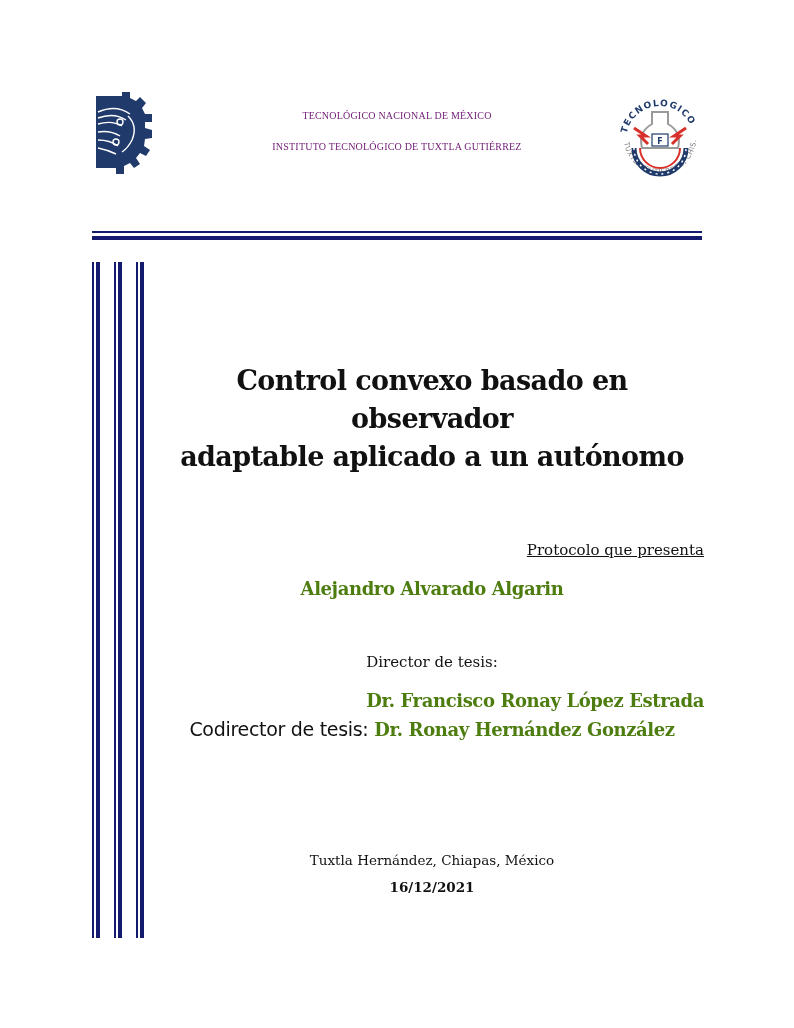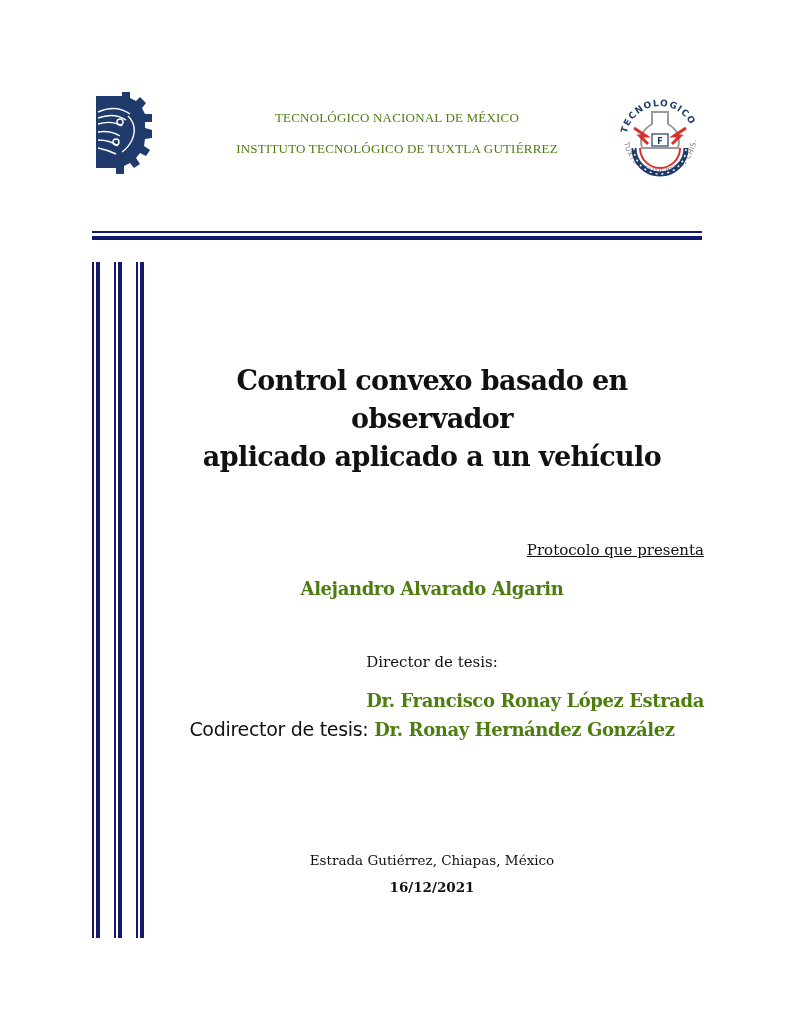--- a/index.html
+++ b/index.html
@@ -1,19 +1,19 @@
 <!DOCTYPE html>
 <html><head>
 <meta charset="utf-8">
 <style>
   html, body { margin: 0; padding: 0; background: #ffffff; }
   body { width: 794px; height: 1028px; position: relative; overflow: hidden; font-family: "DejaVu Serif", serif; color: #111; }
   .abs { position: absolute; }
   .center { left: 0; width: 794px; text-align: center; }
-  .hdr { font-family: "Liberation Serif", serif; font-size: 13px; color: #4d7c0f; letter-spacing: 0.2px; }
+  .hdr { font-family: "Liberation Serif", serif; font-size: 10px; color: #701a75; letter-spacing: 0.2px; }
   .title { font-family: "DejaVu Serif", serif; font-weight: bold; font-size: 27px; line-height: 38px; color: #111; left: 160px; width: 544px; text-align: center; letter-spacing: -0.6px; }
   .normal { font-family: "DejaVu Serif", serif; font-size: 15px; color: #111; }
   .bold { font-family: "DejaVu Serif", serif; font-weight: bold; font-size: 18px; color: #4d7c0f; letter-spacing: -0.4px; }
   .reg18 { font-family: "DejaVu Sans", sans-serif; font-size: 19px; color: #111; letter-spacing: -0.3px; }
   .small { font-family: "DejaVu Serif", serif; font-size: 13.5px; color: #111; }
   .hline { position: absolute; left: 92px; width: 610px; background: #141a6e; }
   .vbar { position: absolute; background: #141a6e; }
 </style>
 </head>
 <body>
@@ -68,26 +68,26 @@
 
 <div class="vbar" style="left:92px; top:262px; width:2px; height:676px;"></div>
 <div class="vbar" style="left:96px; top:262px; width:4px; height:676px;"></div>
 <div class="vbar" style="left:114px; top:262px; width:2px; height:676px;"></div>
 <div class="vbar" style="left:118px; top:262px; width:4px; height:676px;"></div>
 <div class="vbar" style="left:136px; top:262px; width:2px; height:676px;"></div>
 <div class="vbar" style="left:140px; top:262px; width:4px; height:676px;"></div>
 
 <div class="abs title" style="top:362px;">
   <div>Control convexo basado en observador</div>
-  <div>aplicado aplicado a un vehículo</div>
+  <div>adaptable aplicado a un autónomo</div>
 </div>
 
 <div class="abs normal" style="left:160px; width:544px; text-align:right; top:541px;text-decoration:underline;">Protocolo que presenta</div>
 <div class="abs bold" style="left:160px; width:544px; text-align:center; top:578px;">Alejandro Alvarado Algarin</div>
 
 <div class="abs normal" style="left:160px; width:544px; text-align:center; top:653px;">Director de tesis:</div>
 <div class="abs bold" style="left:160px; width:544px; text-align:right; top:690px;">Dr. Francisco Ronay López Estrada</div>
 <div class="abs" style="left:160px; width:544px; text-align:center; top:718px;">
   <span class="reg18" style="white-space:pre;text-align:right;">Codirector de tesis: </span><span class="bold">Dr. Ronay Hernández González</span>
 </div>
 
-<div class="abs small" style="left:160px; width:544px; text-align:center; top:852px;">Estrada Gutiérrez, Chiapas, México</div>
+<div class="abs small" style="left:160px; width:544px; text-align:center; top:852px;">Tuxtla Hernández, Chiapas, México</div>
 <div class="abs small" style="left:160px; width:544px; text-align:center; top:879px;font-weight:bold;">16/12/2021</div>
 
 </body></html>

